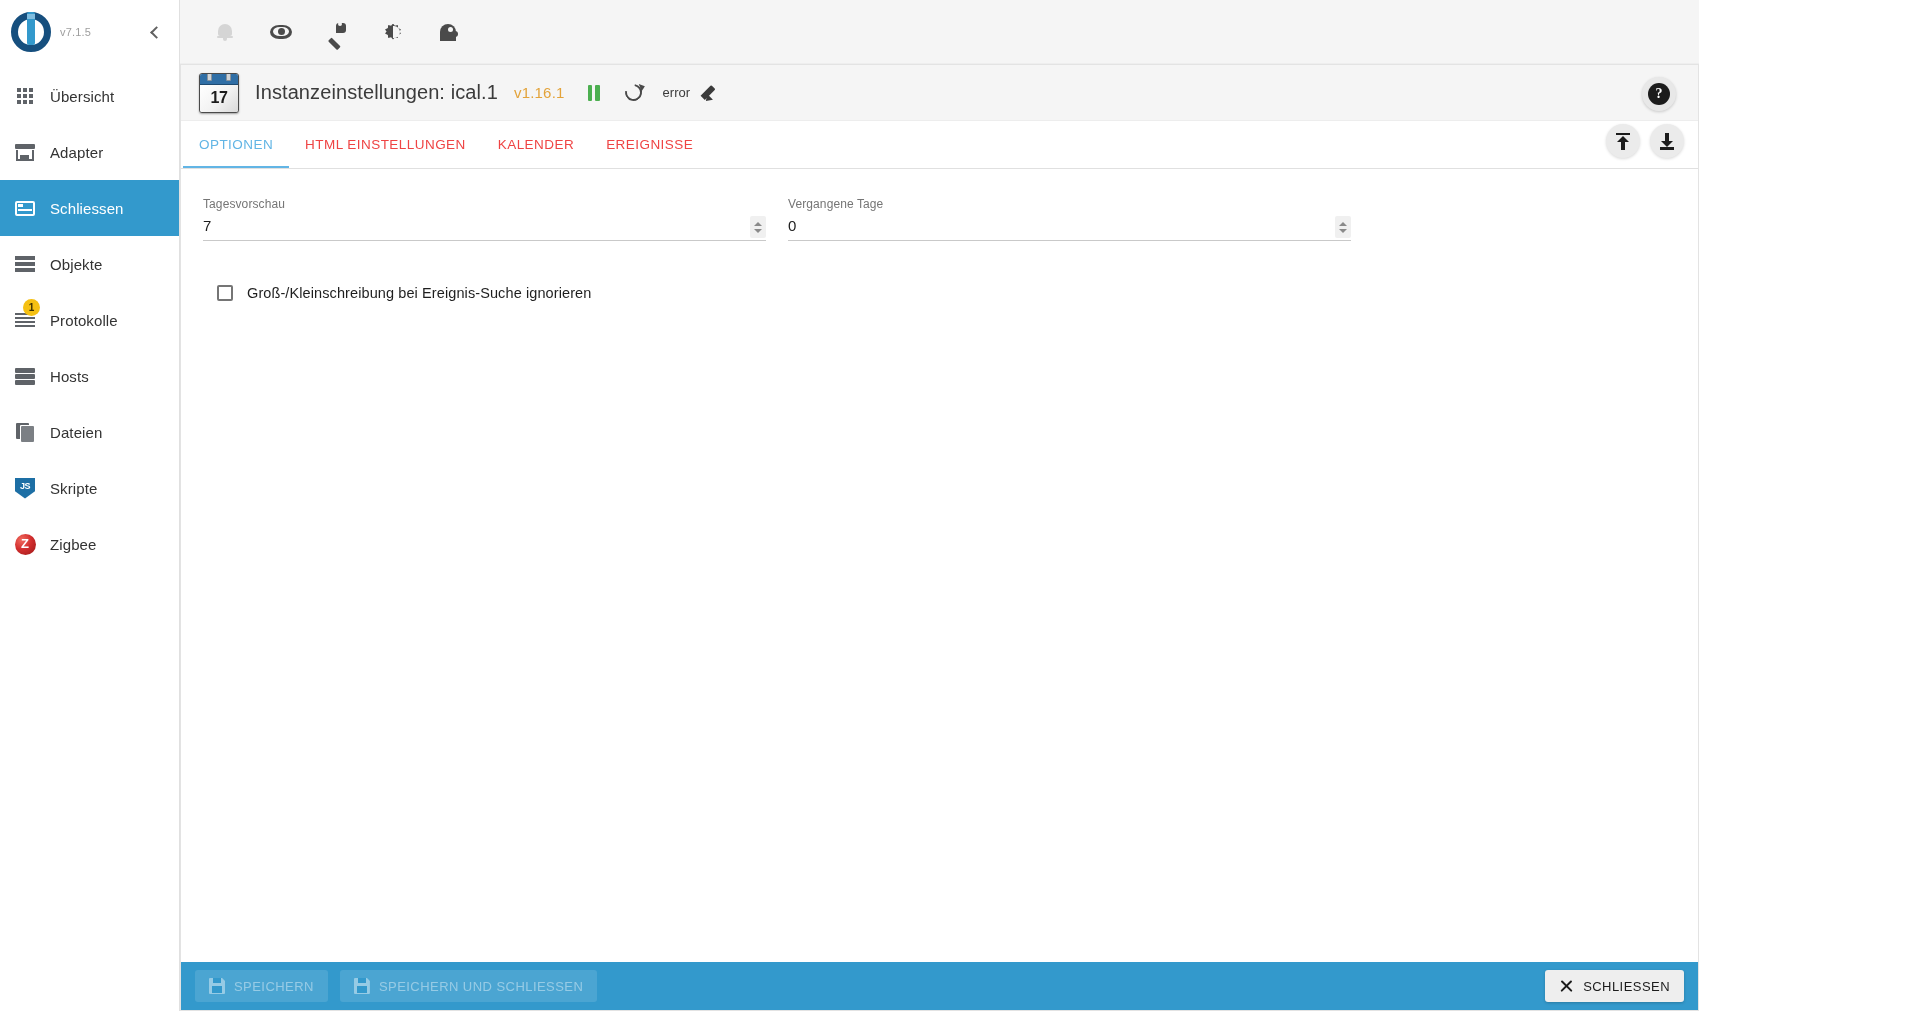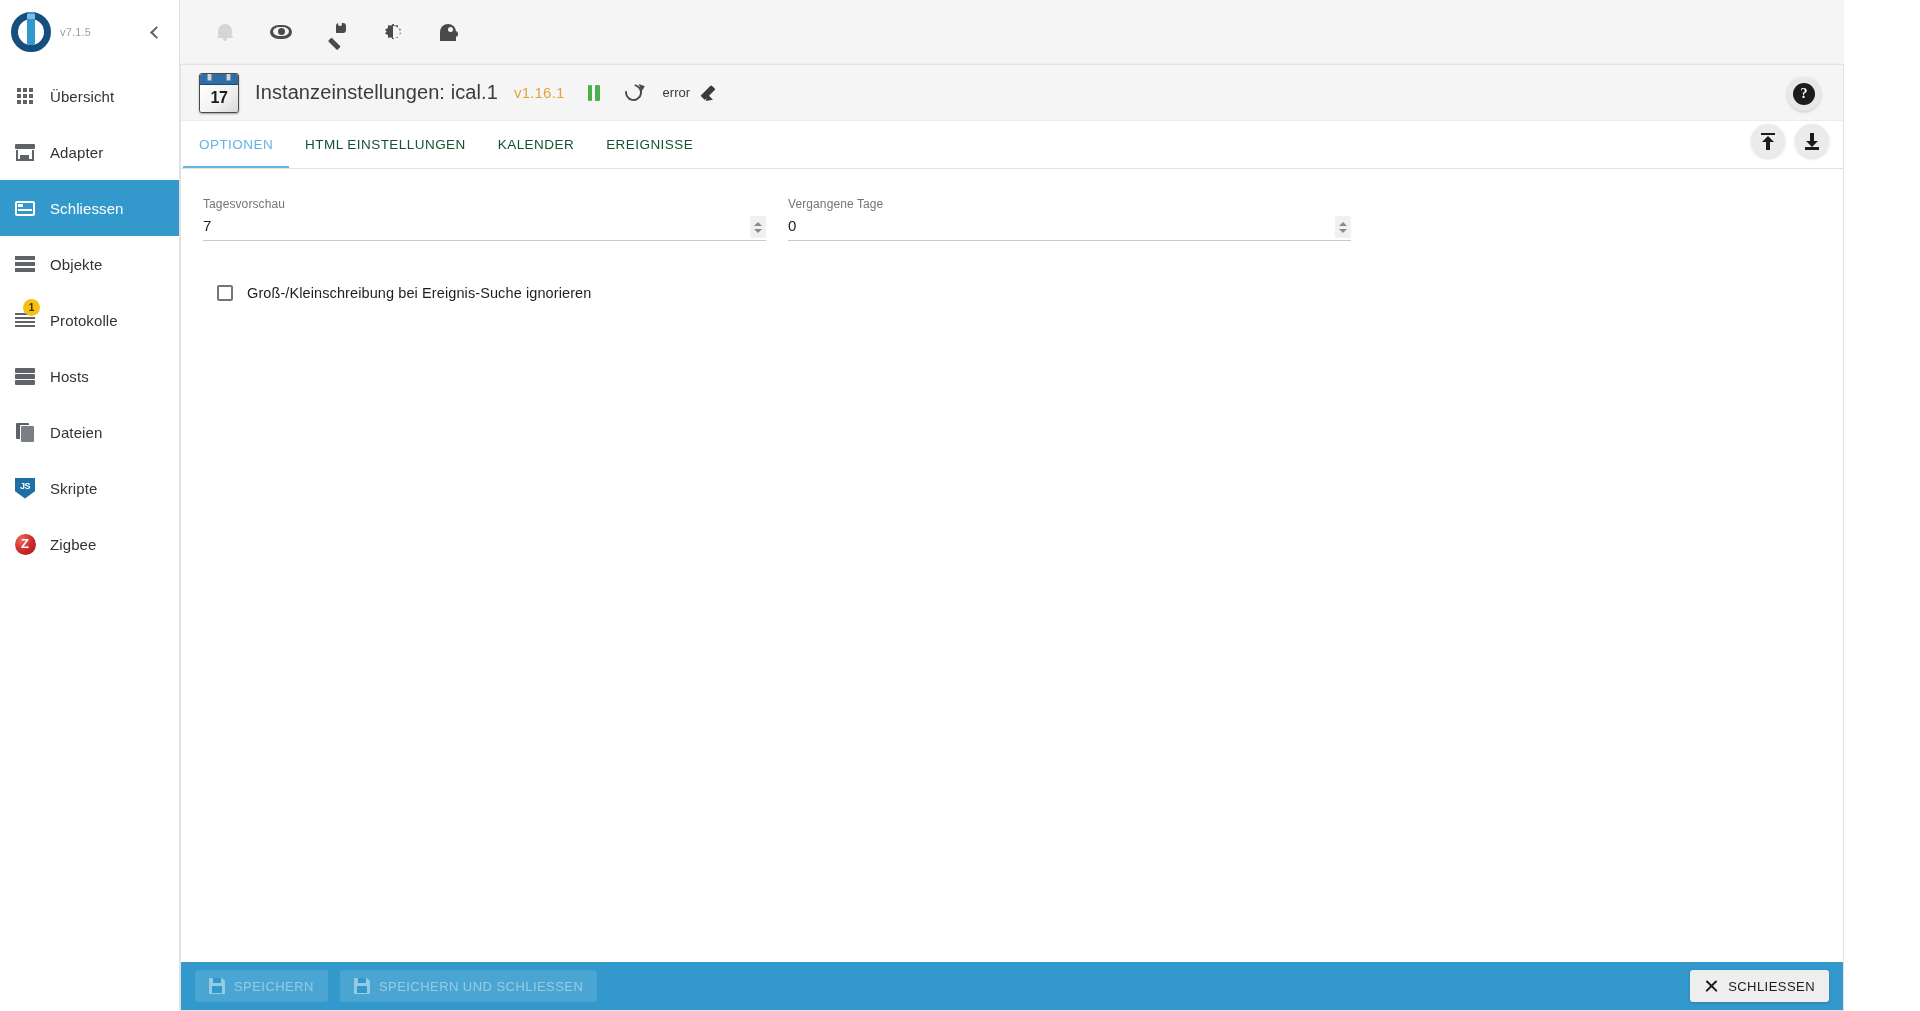--- a/index.html
+++ b/index.html
@@ -5,21 +5,21 @@
 <style>
   * { box-sizing: border-box; }
   html, body {
     margin: 0; padding: 0;
     width: 1920px; height: 1011px;
     overflow: hidden;
     background: #ffffff;
     font-family: "Liberation Sans", sans-serif;
     -webkit-font-smoothing: antialiased;
   }
-  .app { position: relative; width: 1844px; height: 1011px; display: flex; background:#fafafa; }
+  .app { position: relative; width: 1699px; height: 1011px; display: flex; background:#fafafa; }
 
   
   .sidebar {
     width: 180px; height: 1011px;
     background: #ffffff;
     border-right: 1px solid #e0e0e0;
     flex: 0 0 180px;
     position: relative;
     z-index: 5;
   }
@@ -229,21 +229,21 @@
                  font-size: 14px; font-weight:bold; display:flex; align-items:center; justify-content:center;
                  font-family:"Liberation Serif", serif;}
 
   .tabs-row {
     height: 48px; position: relative;
     border-bottom: 1px solid #e0e0e0;
     display: flex; align-items: stretch; padding-left: 2px;
   }
   .tab {
     padding: 0 16px; display: flex; align-items: center;
-    font-size: 13.5px; letter-spacing: .45px; color: #14532d; cursor: pointer;
+    font-size: 13.5px; letter-spacing: .45px; color: #ef4444; cursor: pointer;
     position: relative; text-transform: uppercase;
   }
   .tab.active { color: #62b5e5; }
   .tab.active:after {
     content:""; position: absolute; left: 0; right: 0; bottom: 0; height: 2px; background: #62b5e5;
   }
   .tab-actions { position: absolute; right: 14px; top: 3px; display: flex; gap: 10px; }
   .fab-sm {
     width: 34px; height: 34px; border-radius: 50%; background: #ebebeb;
     display:flex; align-items:center; justify-content:center; cursor:pointer;

